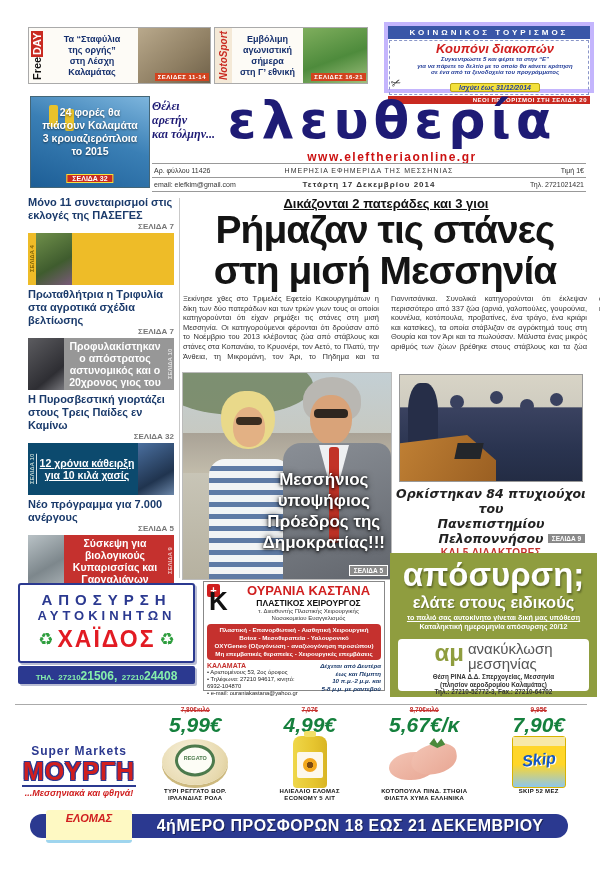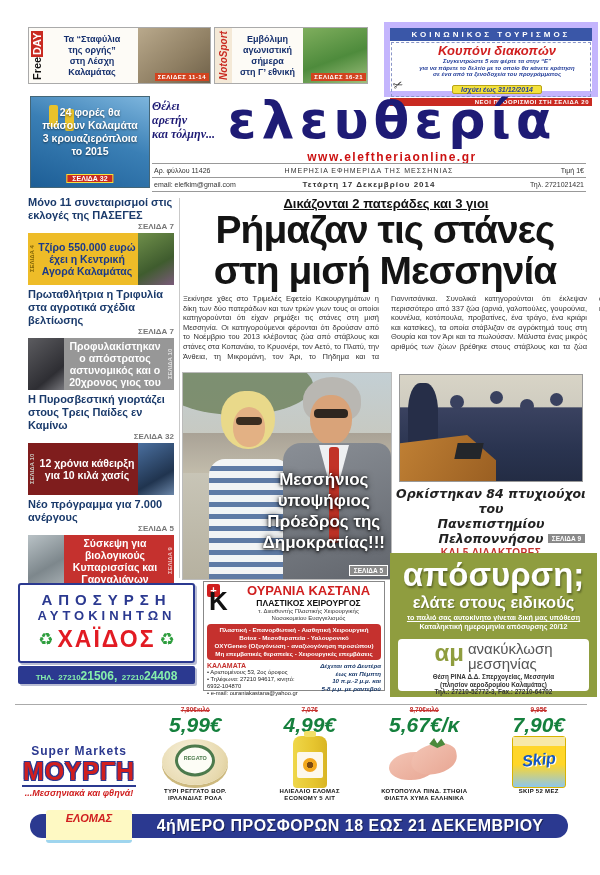--- a/index.html
+++ b/index.html
@@ -18,21 +18,21 @@
   .teaser-txt{flex:1;display:flex;align-items:center;justify-content:center;text-align:center;
           font-weight:bold;color:#16306e;font-size:9px;line-height:11px;padding:0 2px;}
   .teaser-photo{position:relative;width:72px;background:linear-gradient(140deg,#b9a98c,#8f7f63 60%,#6f6149);}
   .teaser-photo.sport{background:linear-gradient(160deg,#7fae5d,#4e8b3c 55%,#9fc07e);}
   .teaser-badge{position:absolute;right:1px;bottom:2px;background:#d2431f;color:#fff;
           font-size:6px;font-weight:bold;padding:1px 3px;letter-spacing:.5px;}
   .notosport{left:214px;top:27px;width:152px;height:55px;}
   .notosport .vbrand{color:#c92a21;background:#f4e9d7;font-style:italic;font-size:10px;}
   .notosport .teaser-photo{width:64px;}
 
-  .coupon{left:384px;top:22px;width:202px;height:63px;border:6px solid #c4b5fd;background:#fff;}
+  .coupon{left:384px;top:22px;width:202px;height:63px;border:4px solid #c4b5fd;background:#fff;}
   .coupon-head{background:#3a57a8;color:#fff;text-align:center;font-weight:bold;
           font-size:8px;letter-spacing:3px;padding:2px 0;}
   .coupon-body{position:relative;border:1px dashed #8a96c8;margin:1px;padding:1px 2px 0 14px;text-align:center;}
   .coupon-title{color:#d01f1f;font-weight:bold;font-style:italic;font-size:13px;line-height:14px;}
   .coupon-lines{color:#27419b;font-style:italic;font-weight:bold;font-size:6px;line-height:6.5px;}
   .coupon-valid{display:inline-block;background:#f3e13c;color:#27419b;border:1px solid #b9a414;
           font-weight:bold;font-style:italic;font-size:7px;padding:0 8px;margin-top:1px;border-radius:2px;}
   .scissors{position:absolute;left:1px;bottom:4px;font-size:12px;color:#333;transform:rotate(-20deg);}
   .coupon-foot{background:#c92a21;color:#fff;font-size:6px;font-weight:bold;text-align:right;
           padding:1px 3px;letter-spacing:.5px;}
@@ -72,21 +72,21 @@
           text-align:center;opacity:.85;padding:0 1px;}
   .sb-box .bx-title{flex:1;display:flex;align-items:center;justify-content:center;text-align:center;
           font-weight:bold;font-size:10.5px;line-height:12px;padding:1px 2px;}
   .sb-box .thumb{width:36px;}
   .sb-yellow{background:#eebc28;color:#1a3a8a;}
   .sb-yellow .vpage{color:#6d5500;}
   .sb-yellow .thumb{background:linear-gradient(150deg,#6f8f4a,#3f5c2e 60%,#7a5a7a);}
   .sb-gray{background:#979797;color:#fff;}
   .sb-gray .vpage{color:#eee;}
   .sb-gray .thumb{background:linear-gradient(140deg,#5c5c60,#2e2e33 70%,#77777c);}
-  .sb-green{background:#7f1d1d;color:#fff;}
+  .sb-green{background:#0c4a6e;color:#fff;text-decoration:underline;}
   .sb-green .vpage{color:#d9e8df;}
   .sb-green .thumb{background:linear-gradient(150deg,#4a6f9f,#20344f 65%,#6b86a8);}
   .sb-red{background:#c5312e;color:#fff;}
   .sb-red .vpage{color:#f4d9d8;}
   .sb-red .thumb{background:linear-gradient(150deg,#b9c2c6,#7d878c 60%,#a8b0b4);}
 
   
   .kicker{left:185px;top:196px;width:402px;text-align:center;font-weight:bold;font-size:13px;
           color:#111;text-decoration:underline;}
   .headline{left:182px;top:209px;width:406px;text-align:center;font-weight:900;color:#141414;
@@ -301,21 +301,20 @@
   <div class="abs vdivider"></div>
   <div class="abs sidebar">
 
     <div class="sb-text">
       <div class="sb-title">Μόνο 11 συνεταιρισμοί στις εκλογές της ΠΑΣΕΓΕΣ</div>
       <div class="sb-page">ΣΕΛΙΔΑ 7</div>
     </div>
 
     <div class="sb-box sb-yellow">
       <div class="vpage">ΣΕΛΙΔΑ 4</div>
-      <div class="bx-title">Τζίρο 550.000 ευρώ έχει η Κεντρική Αγορά Καλαμάτας</div>
       <div class="thumb"></div>
     </div>
 
     <div class="sb-text">
       <div class="sb-title">Πρωταθλήτρια η Τριφυλία στα αγροτικά σχέδια βελτίωσης</div>
       <div class="sb-page">ΣΕΛΙΔΑ 7</div>
     </div>
 
     <div class="sb-box sb-gray">
       <div class="thumb"></div>

